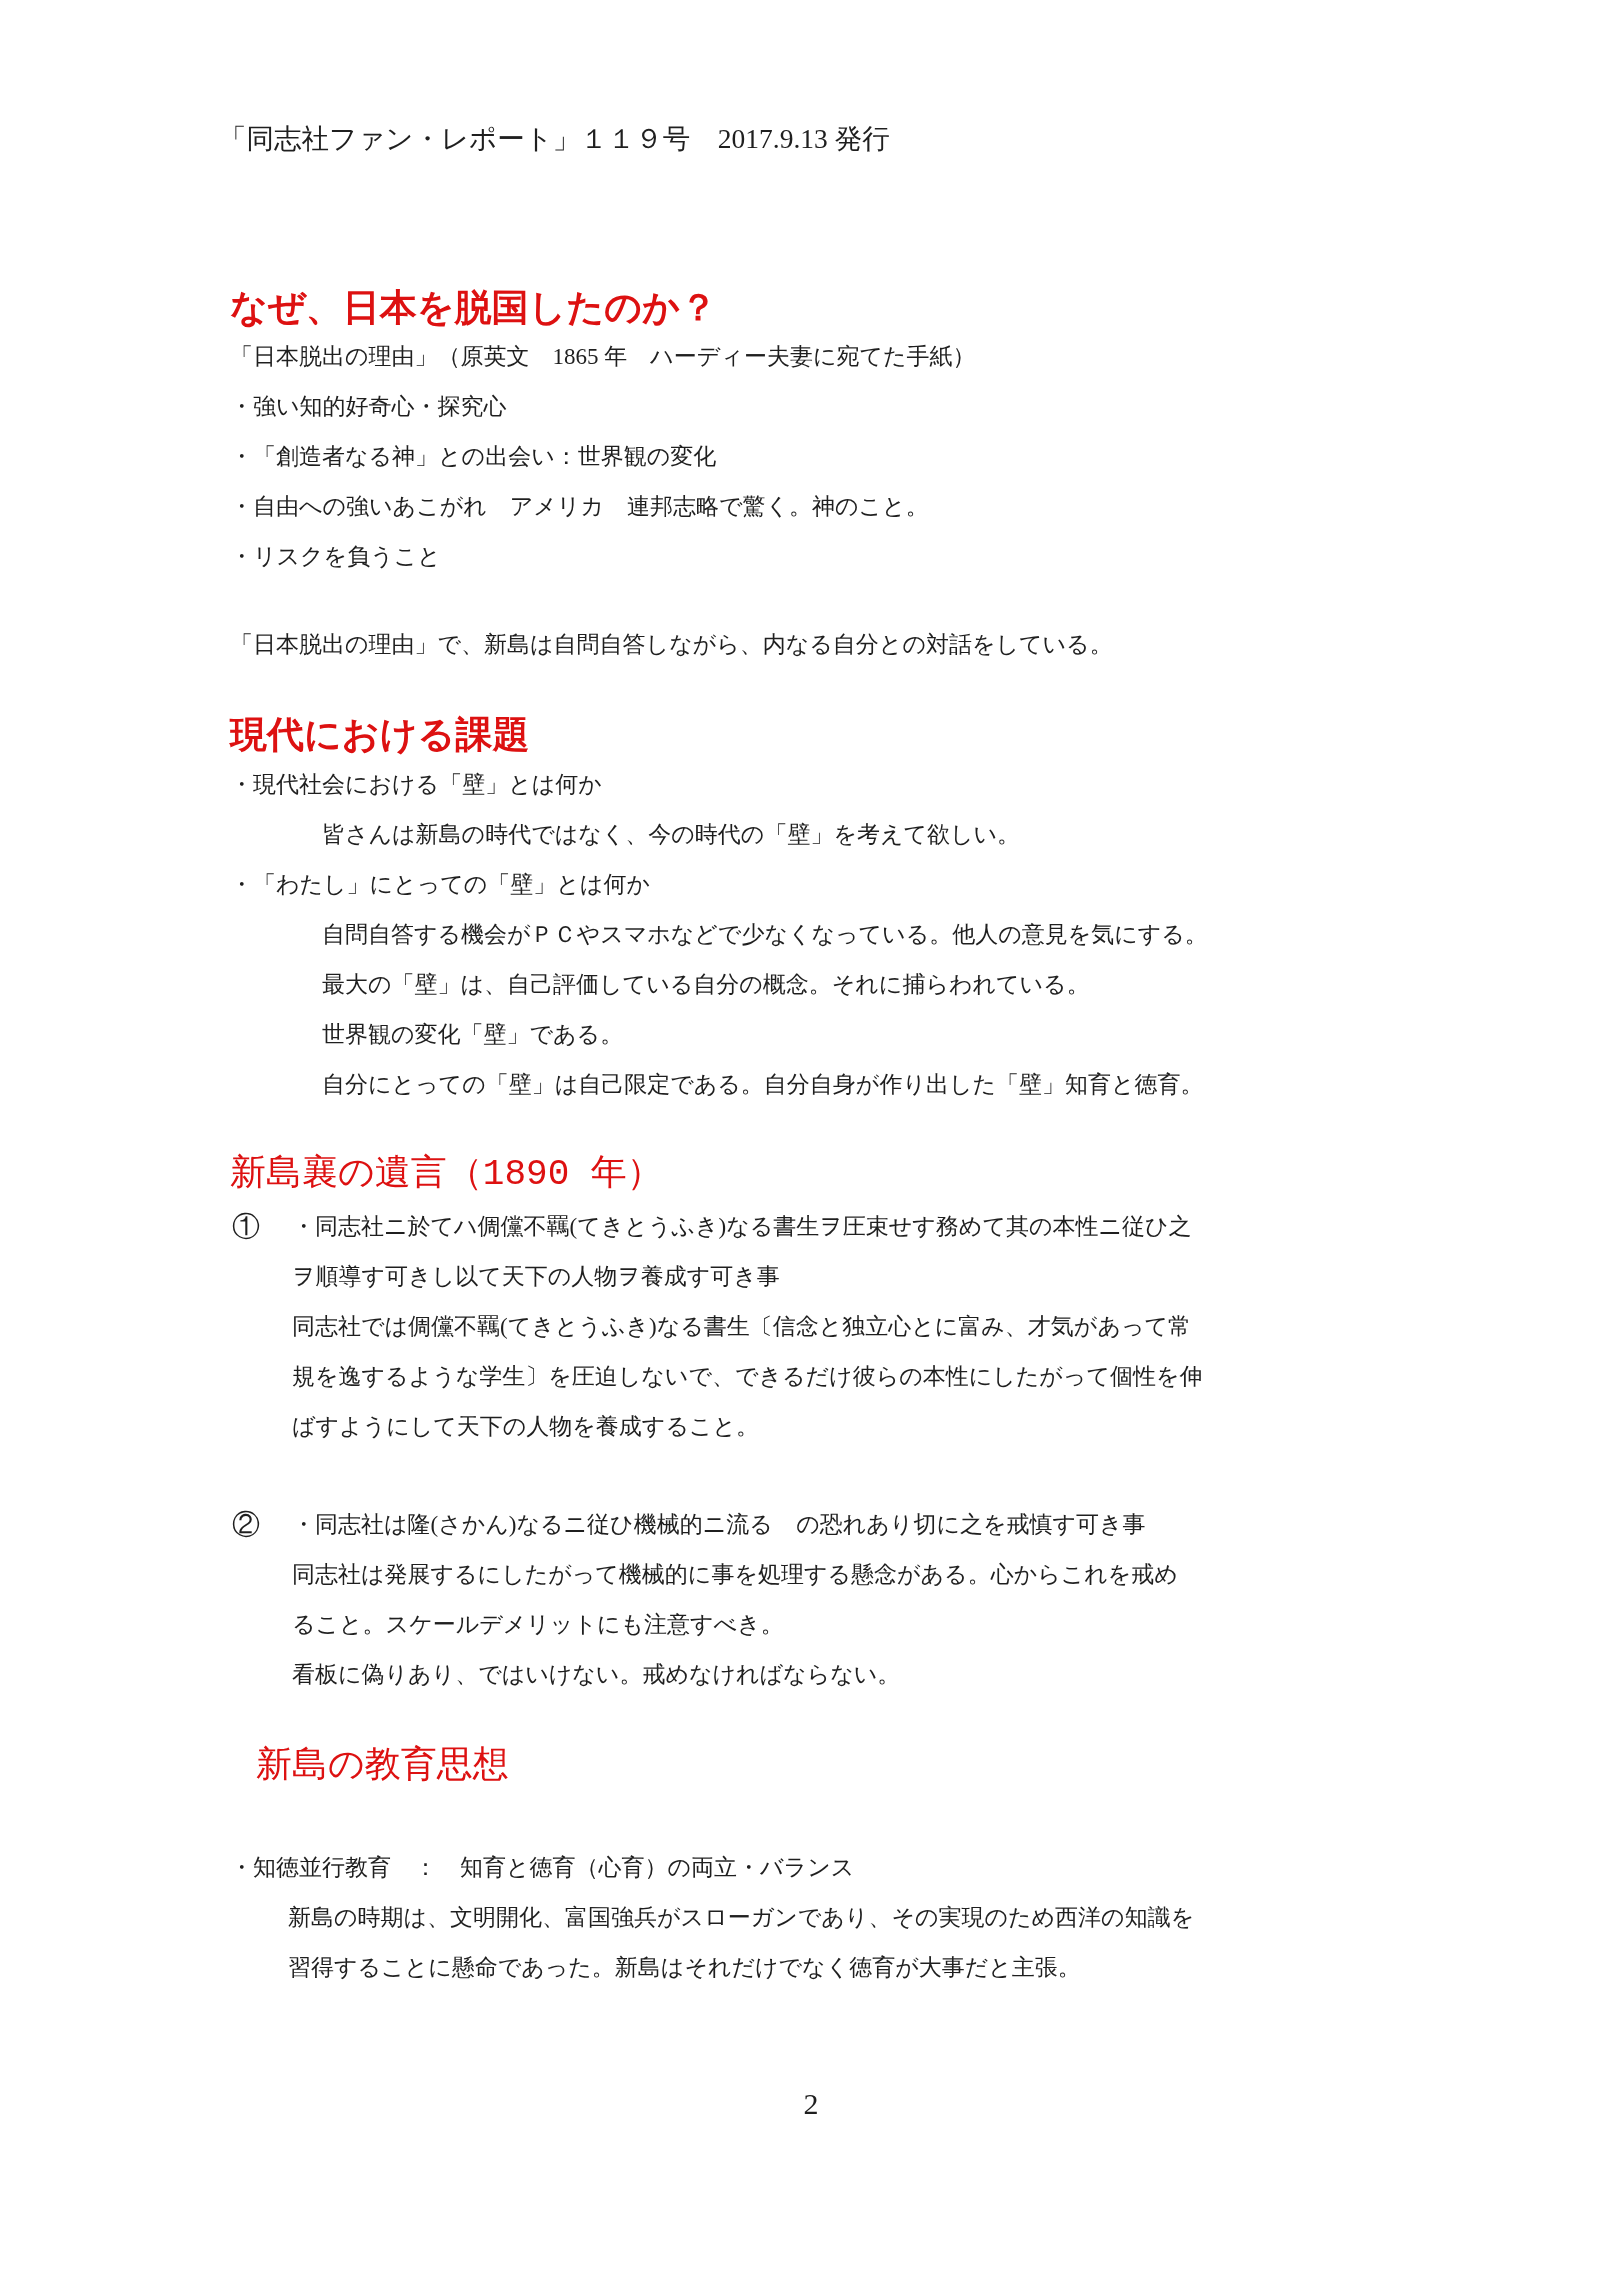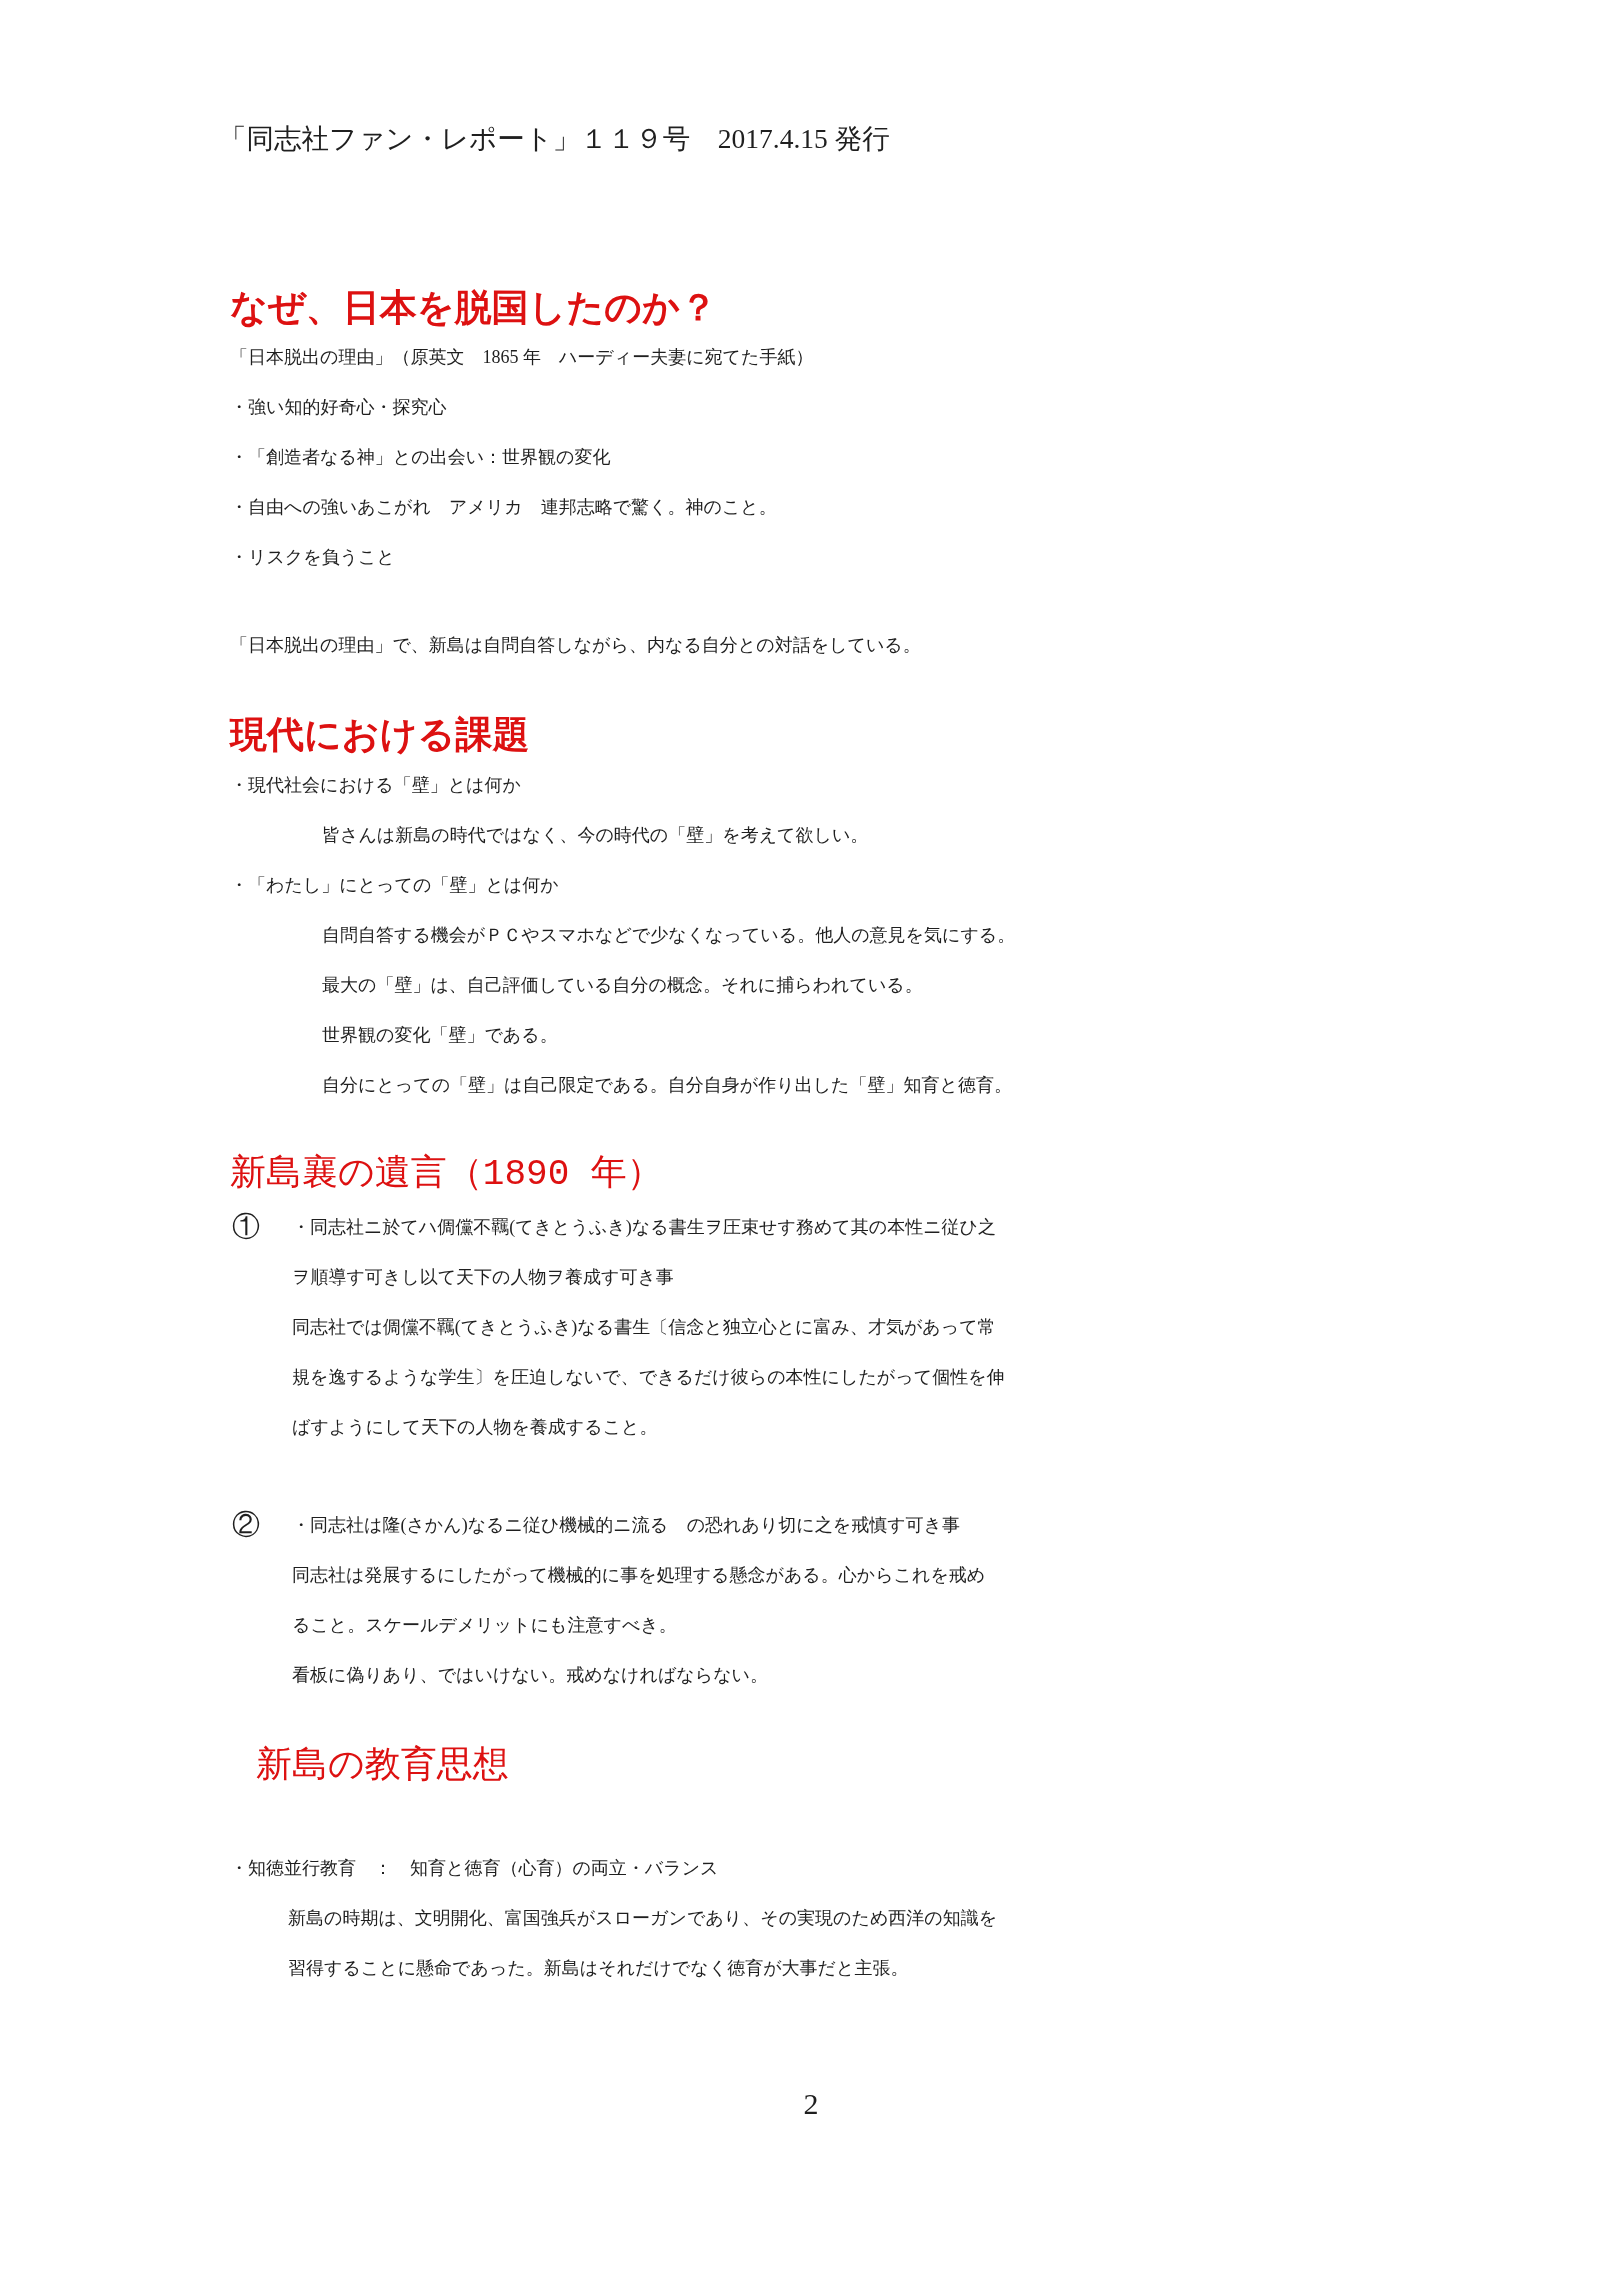--- a/index.html
+++ b/index.html
@@ -12,21 +12,21 @@
     width: 1622px;
     height: 2295px;
     background: var(--page-bg, #ffffff);
     overflow: hidden;
     font-family: "Liberation Serif", "DejaVu Serif", serif;
     color: var(--body-color, #1f1f1f);
   }
   .line {
     height: 50px;
     line-height: 50px;
-    font-size: 18px;
+    font-size: 23px;
     white-space: pre;
   }
   .abs { position: absolute; }
   .header-line {
     font-size: 27.5px;
   }
   .h-bold {
     font-family: "Liberation Sans", "DejaVu Sans", sans-serif;
     font-weight: 700;
     font-size: 37px;
@@ -59,21 +59,21 @@
     font-size: 30px;
     height: 50px;
     line-height: 50px;
   }
 </style>
 </head>
 <body>
 
 <div class="page">
 
-  <div class="line header-line abs" style="left:219px; top:114px;">「同志社ファン・レポート」１１９号　2017.4.15 発行</div>
+  <div class="line header-line abs" style="left:219px; top:114px;">「同志社ファン・レポート」１１９号　2017.9.13 発行</div>
 
   <div class="line h-bold abs" style="left:230px; top:283px;">なぜ、日本を脱国したのか？</div>
 
   <div class="abs" style="left:230px; top:332px;">
     <div class="line">「日本脱出の理由」（原英文　1865 年　ハーディー夫妻に宛てた手紙）</div>
     <div class="line">・強い知的好奇心・探究心</div>
     <div class="line">・「創造者なる神」との出会い：世界観の変化</div>
     <div class="line">・自由への強いあこがれ　アメリカ　連邦志略で驚く。神のこと。</div>
     <div class="line">・リスクを負うこと</div>
   </div>

